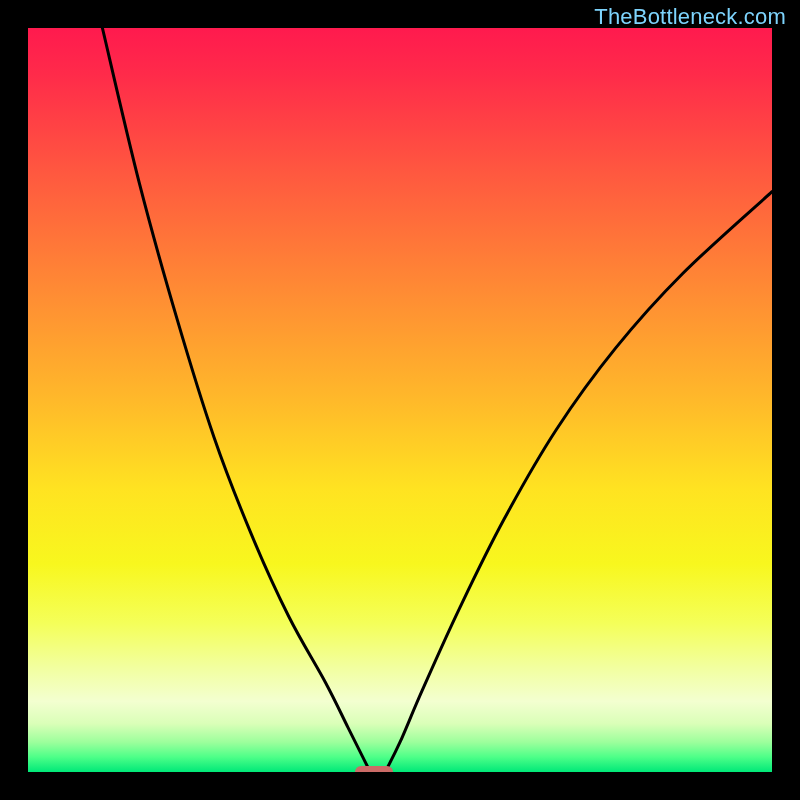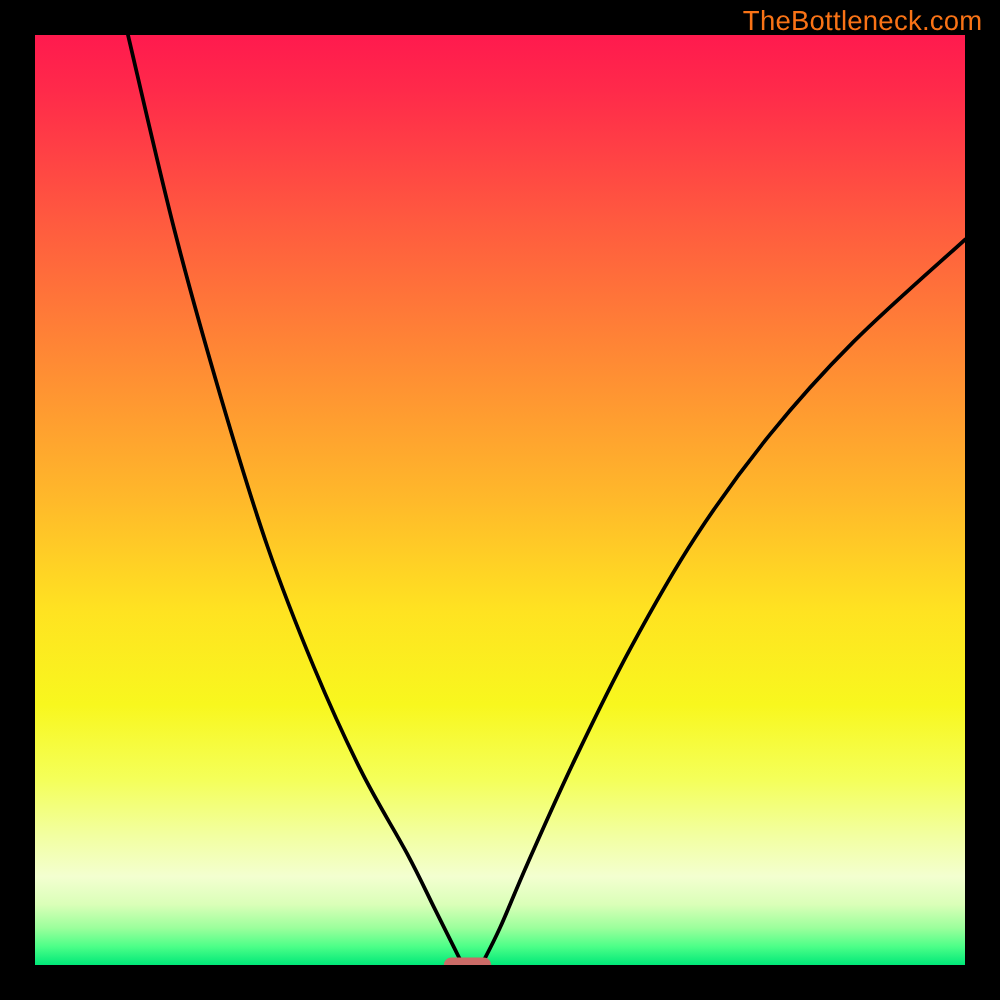--- a/index.html
+++ b/index.html
@@ -14,21 +14,21 @@
   .frame {
     position: relative;
     width: 800px;
     height: 800px;
     background: #000;
   }
   .watermark {
     position: absolute;
     top: 4px;
     right: 14px;
-    color: #f97316;
+    color: #7dd3fc;
     font-size: 22px;
     font-weight: 500;
     letter-spacing: 0.2px;
     z-index: 50;
   }
   .plot-area {
     position: absolute;
     left: 28px;
     top: 28px;
     width: 744px;

